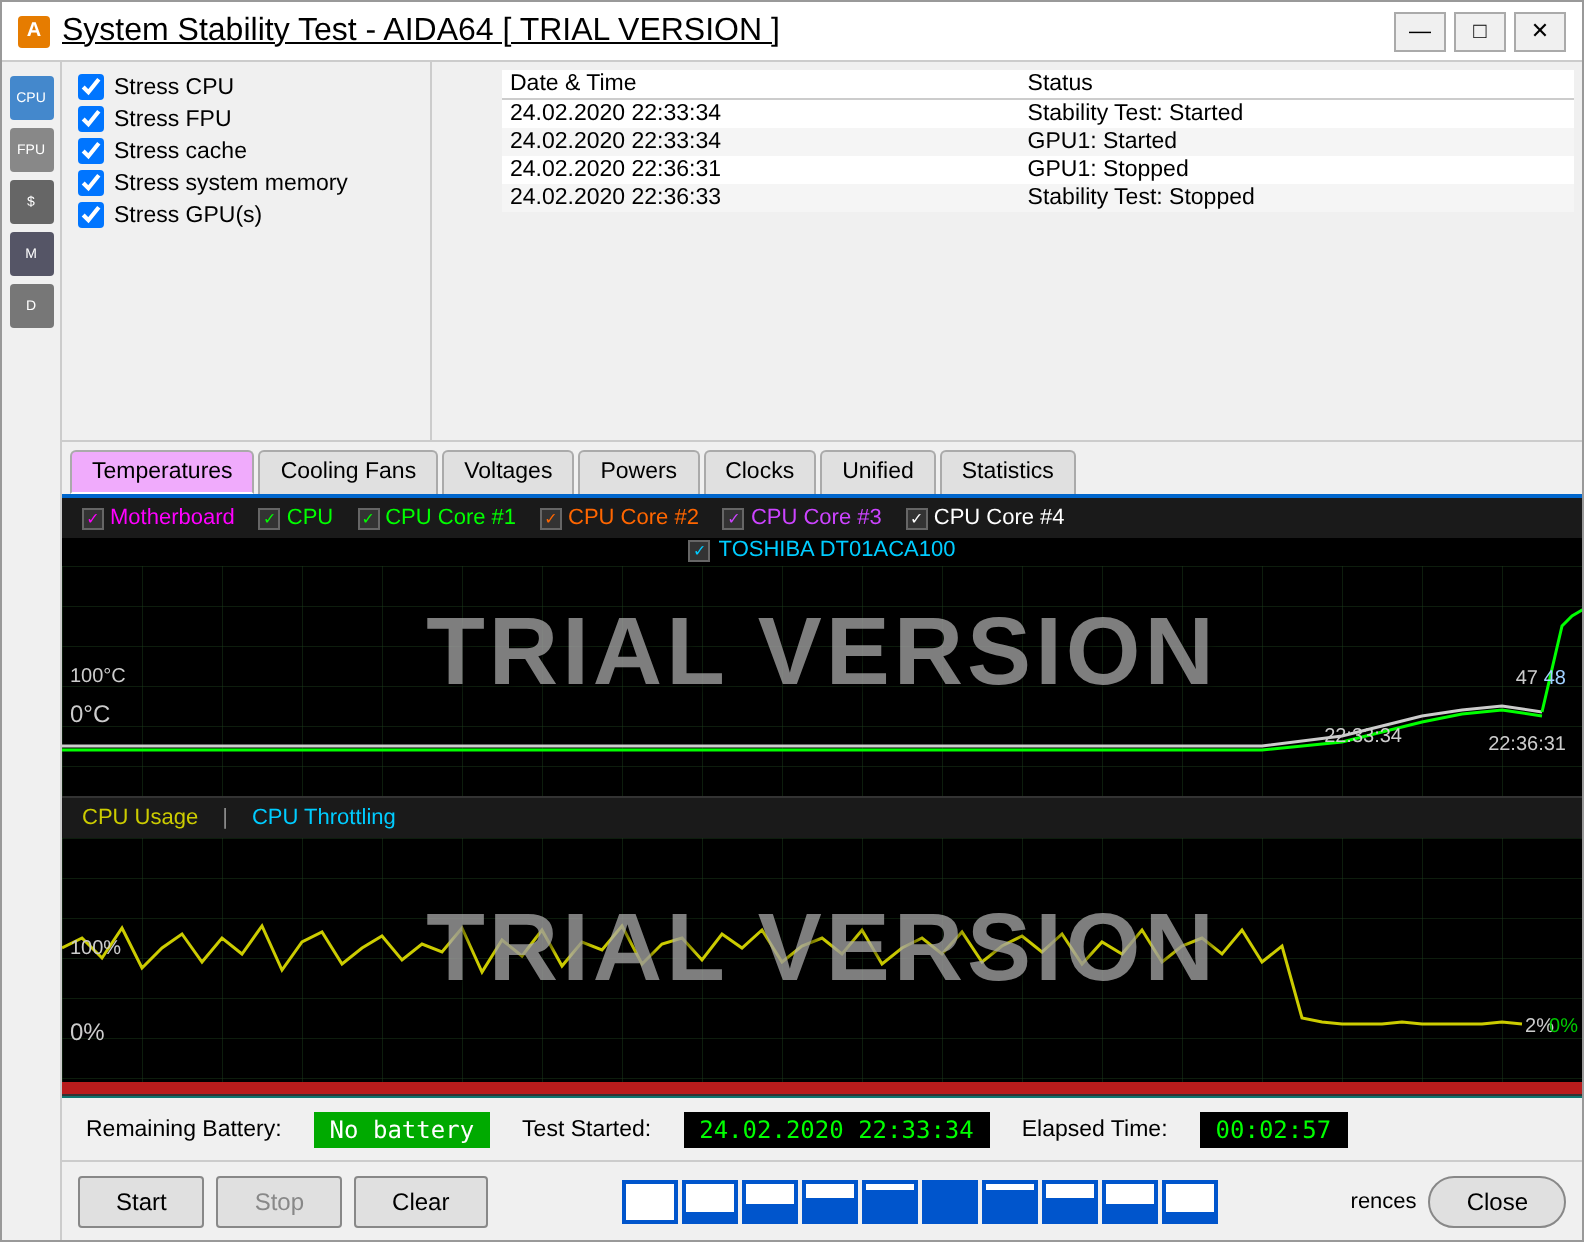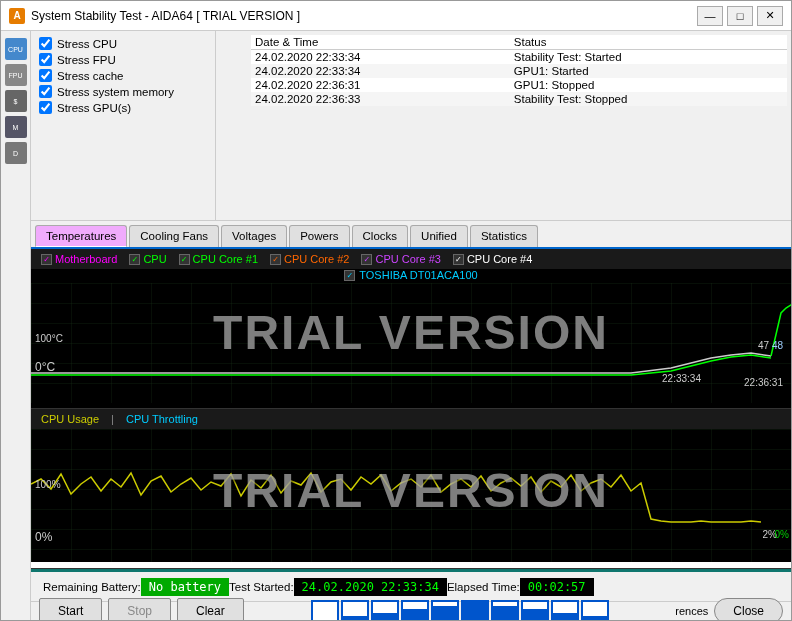--- a/index.html
+++ b/index.html
@@ -36,22 +36,23 @@
       border-radius: 2px;
       display: flex;
       align-items: center;
       justify-content: center;
       color: white;
       font-size: 9px;
       font-weight: bold;
     }
     .title-bar-text {
       flex: 1;
-      font-size: 12px;
+      font-size: 16px;
       color: #000;
+      text-decoration: underline;
     }
     .title-bar-controls {
       display: flex;
       gap: 4px;
     }
     .title-btn {
       width: 26px;
       height: 20px;
       background: #f0f0f0;
       border: 1px solid #aaa;
@@ -269,42 +270,43 @@
     .chart-value-0pct {
       position: absolute;
       right: 2px;
       bottom: 22px;
       color: #00cc00;
       font-size: 10px;
     }
     .bottom-status {
       height: 32px;
       background: #f0f0f0;
-      border-top: 3px solid #0f766e;
+      border-top: 1px solid #0f766e;
       display: flex;
       align-items: center;
       padding: 0 12px;
+      gap: 16px;
       font-size: 11.5px;
       flex-shrink: 0;
     }
     .status-label { color: #000; }
     .status-value {
       background: #000;
       color: #00ff00;
       padding: 2px 8px;
       font-family: monospace;
       font-size: 12px;
     }
     .status-value.no-battery {
       background: #00aa00;
       color: white;
       padding: 2px 8px;
     }
     .bottom-bar {
-      height: 19px;
+      height: 40px;
       background: #f0f0f0;
       border-top: 1px solid #ccc;
       display: flex;
       align-items: center;
       padding: 0 8px;
       gap: 6px;
       flex-shrink: 0;
       position: relative;
     }
     .action-btn {
@@ -506,21 +508,21 @@
             <div class="trial-watermark">TRIAL VERSION</div>
             <div class="chart-y-label-100">100°C</div>
             <div class="chart-y-label-0">0°C</div>
             <div class="chart-x-label-left">22:33:34</div>
             <div class="chart-x-label-right">22:36:31</div>
             <div class="chart-value-47">47</div>
             <div class="chart-value-48">48</div>
           </div>
         </div>
 
-        <div class="chart-container" style="background:#ffffff; flex:1;text-align:center;">
+        <div class="chart-container" style="background:#b91c1c; flex:1;text-align:center;">
 
           <div class="chart-legend">
             <span style="color:#cccc00; font-size:11px;">CPU Usage</span>
             <span style="color:#888; font-size:11px;"> | </span>
             <span style="color:#00ccff; font-size:11px;">CPU Throttling</span>
           </div>
 
           <div style="position:relative; background:#000; height: calc(100% - 26px);">
             <svg width="100%" height="100%" style="display:block; min-height:110px;">
               <defs>

